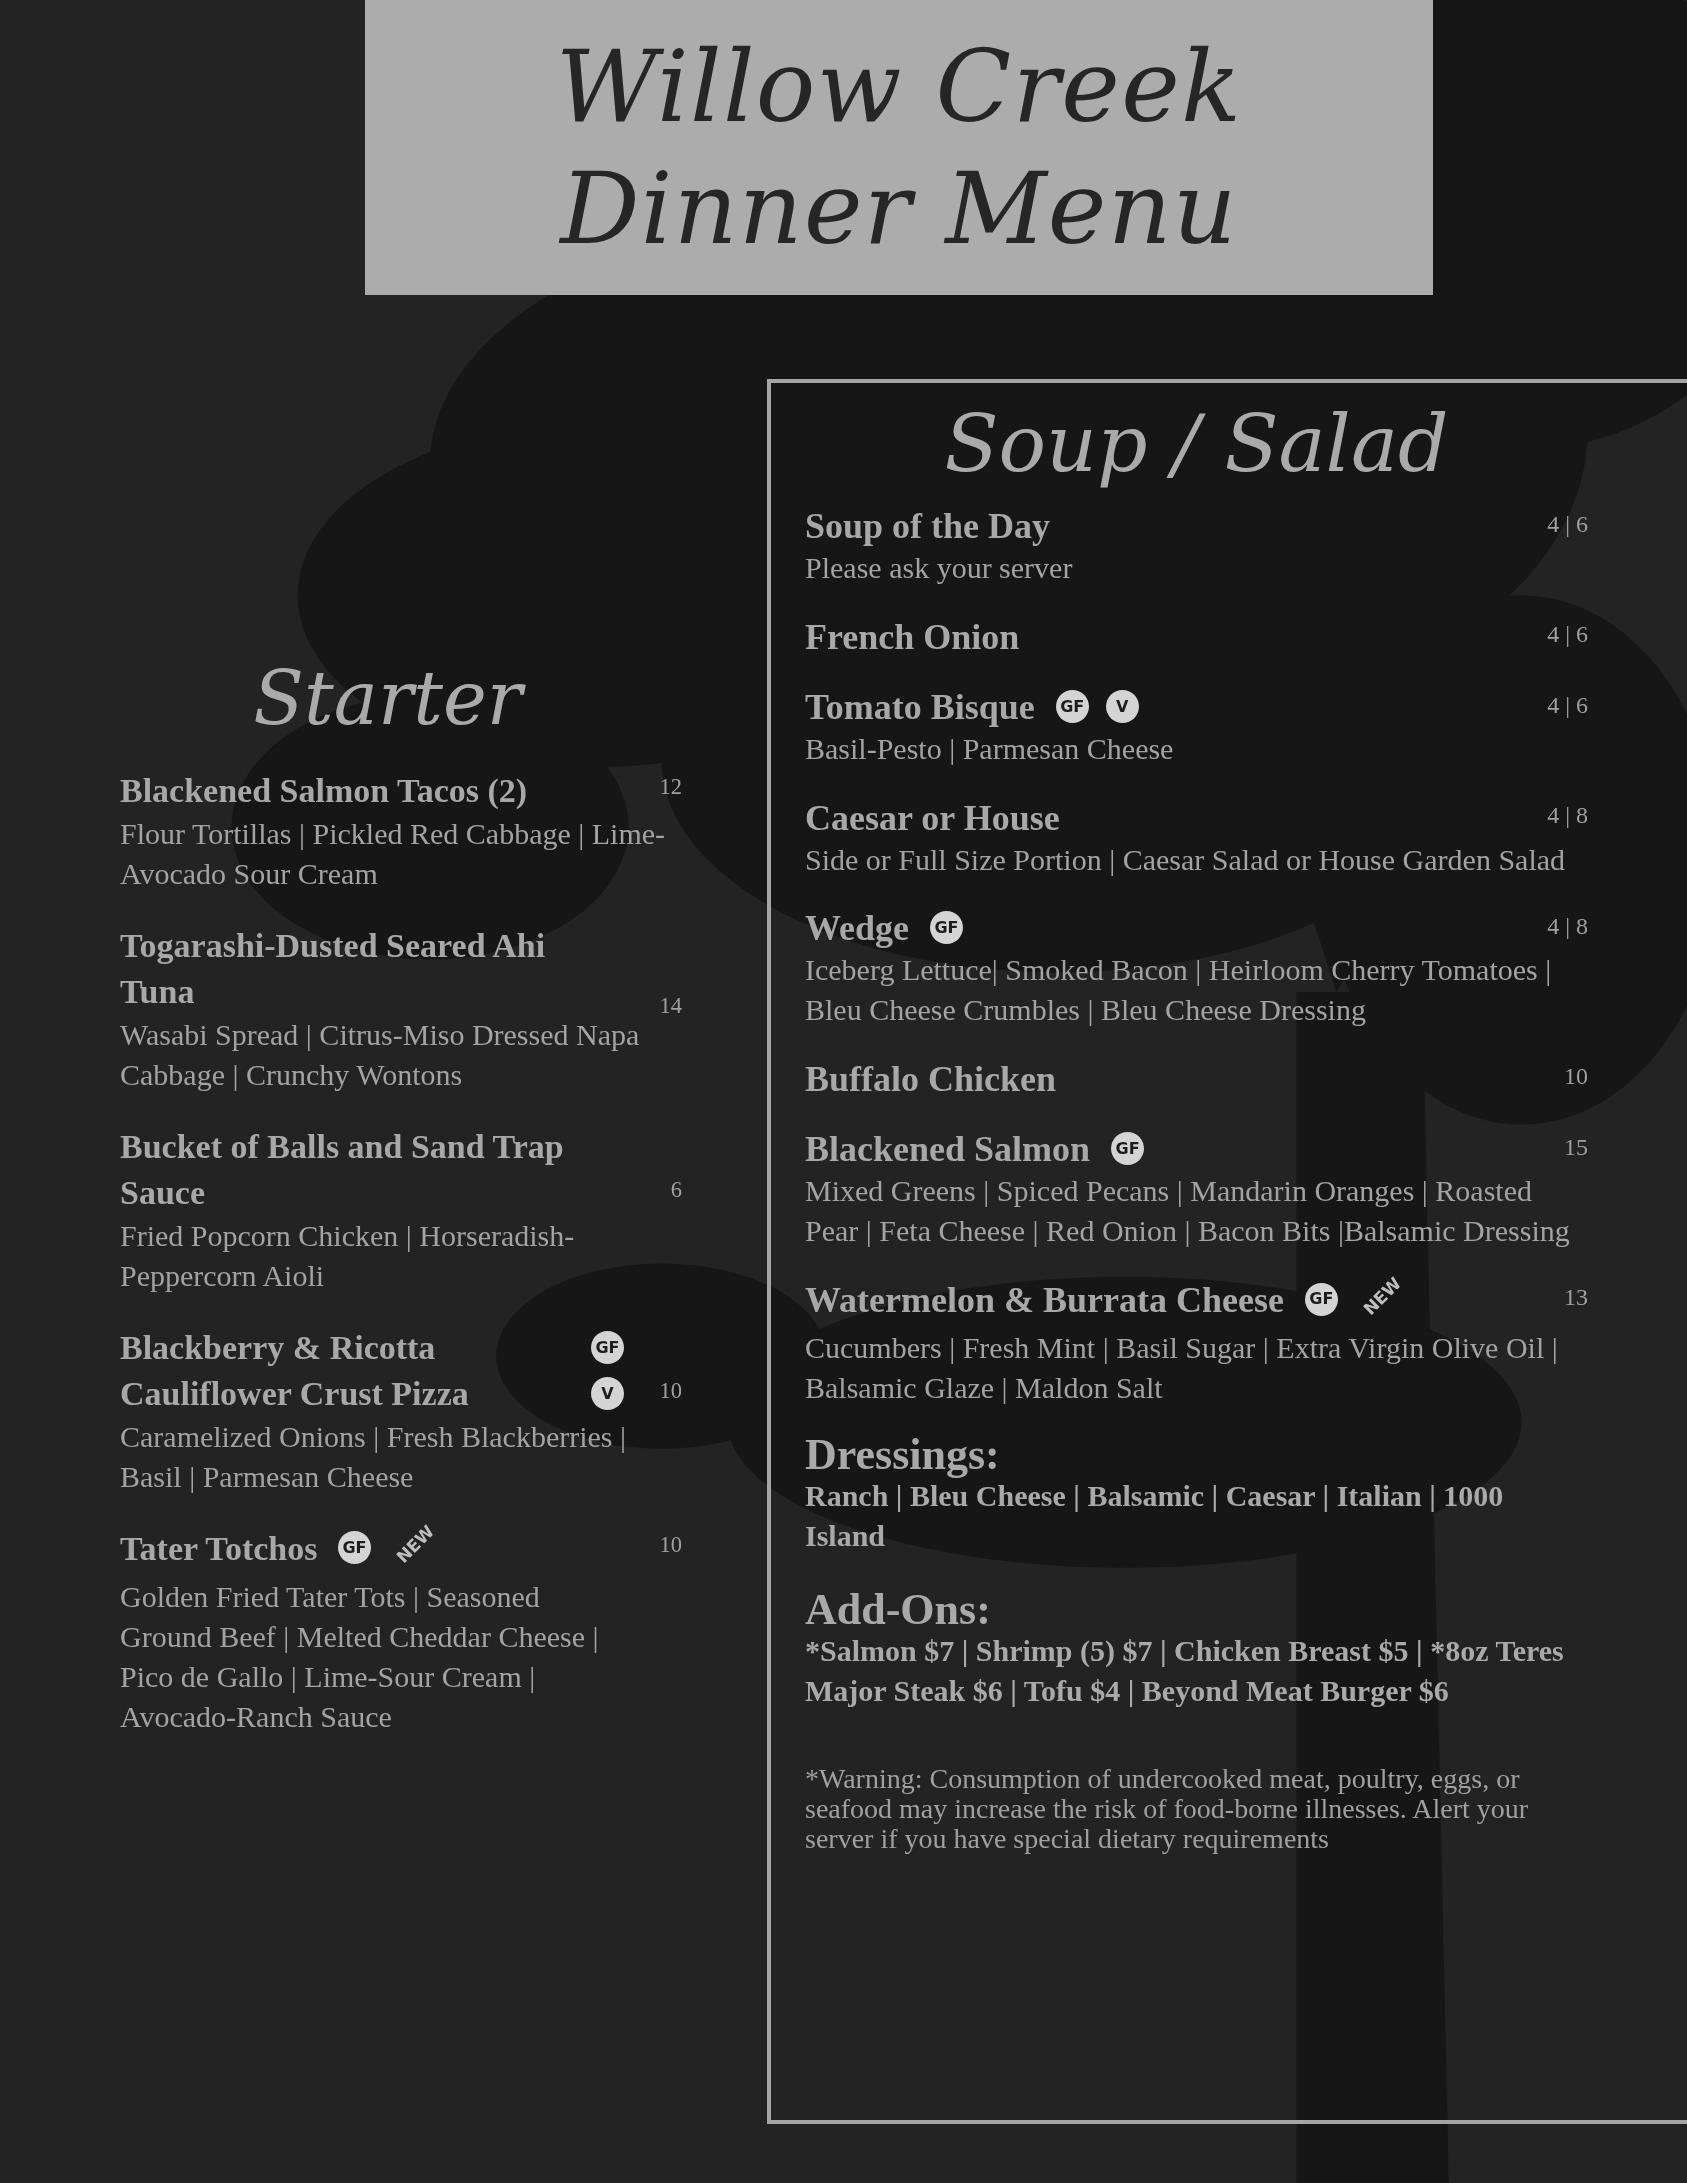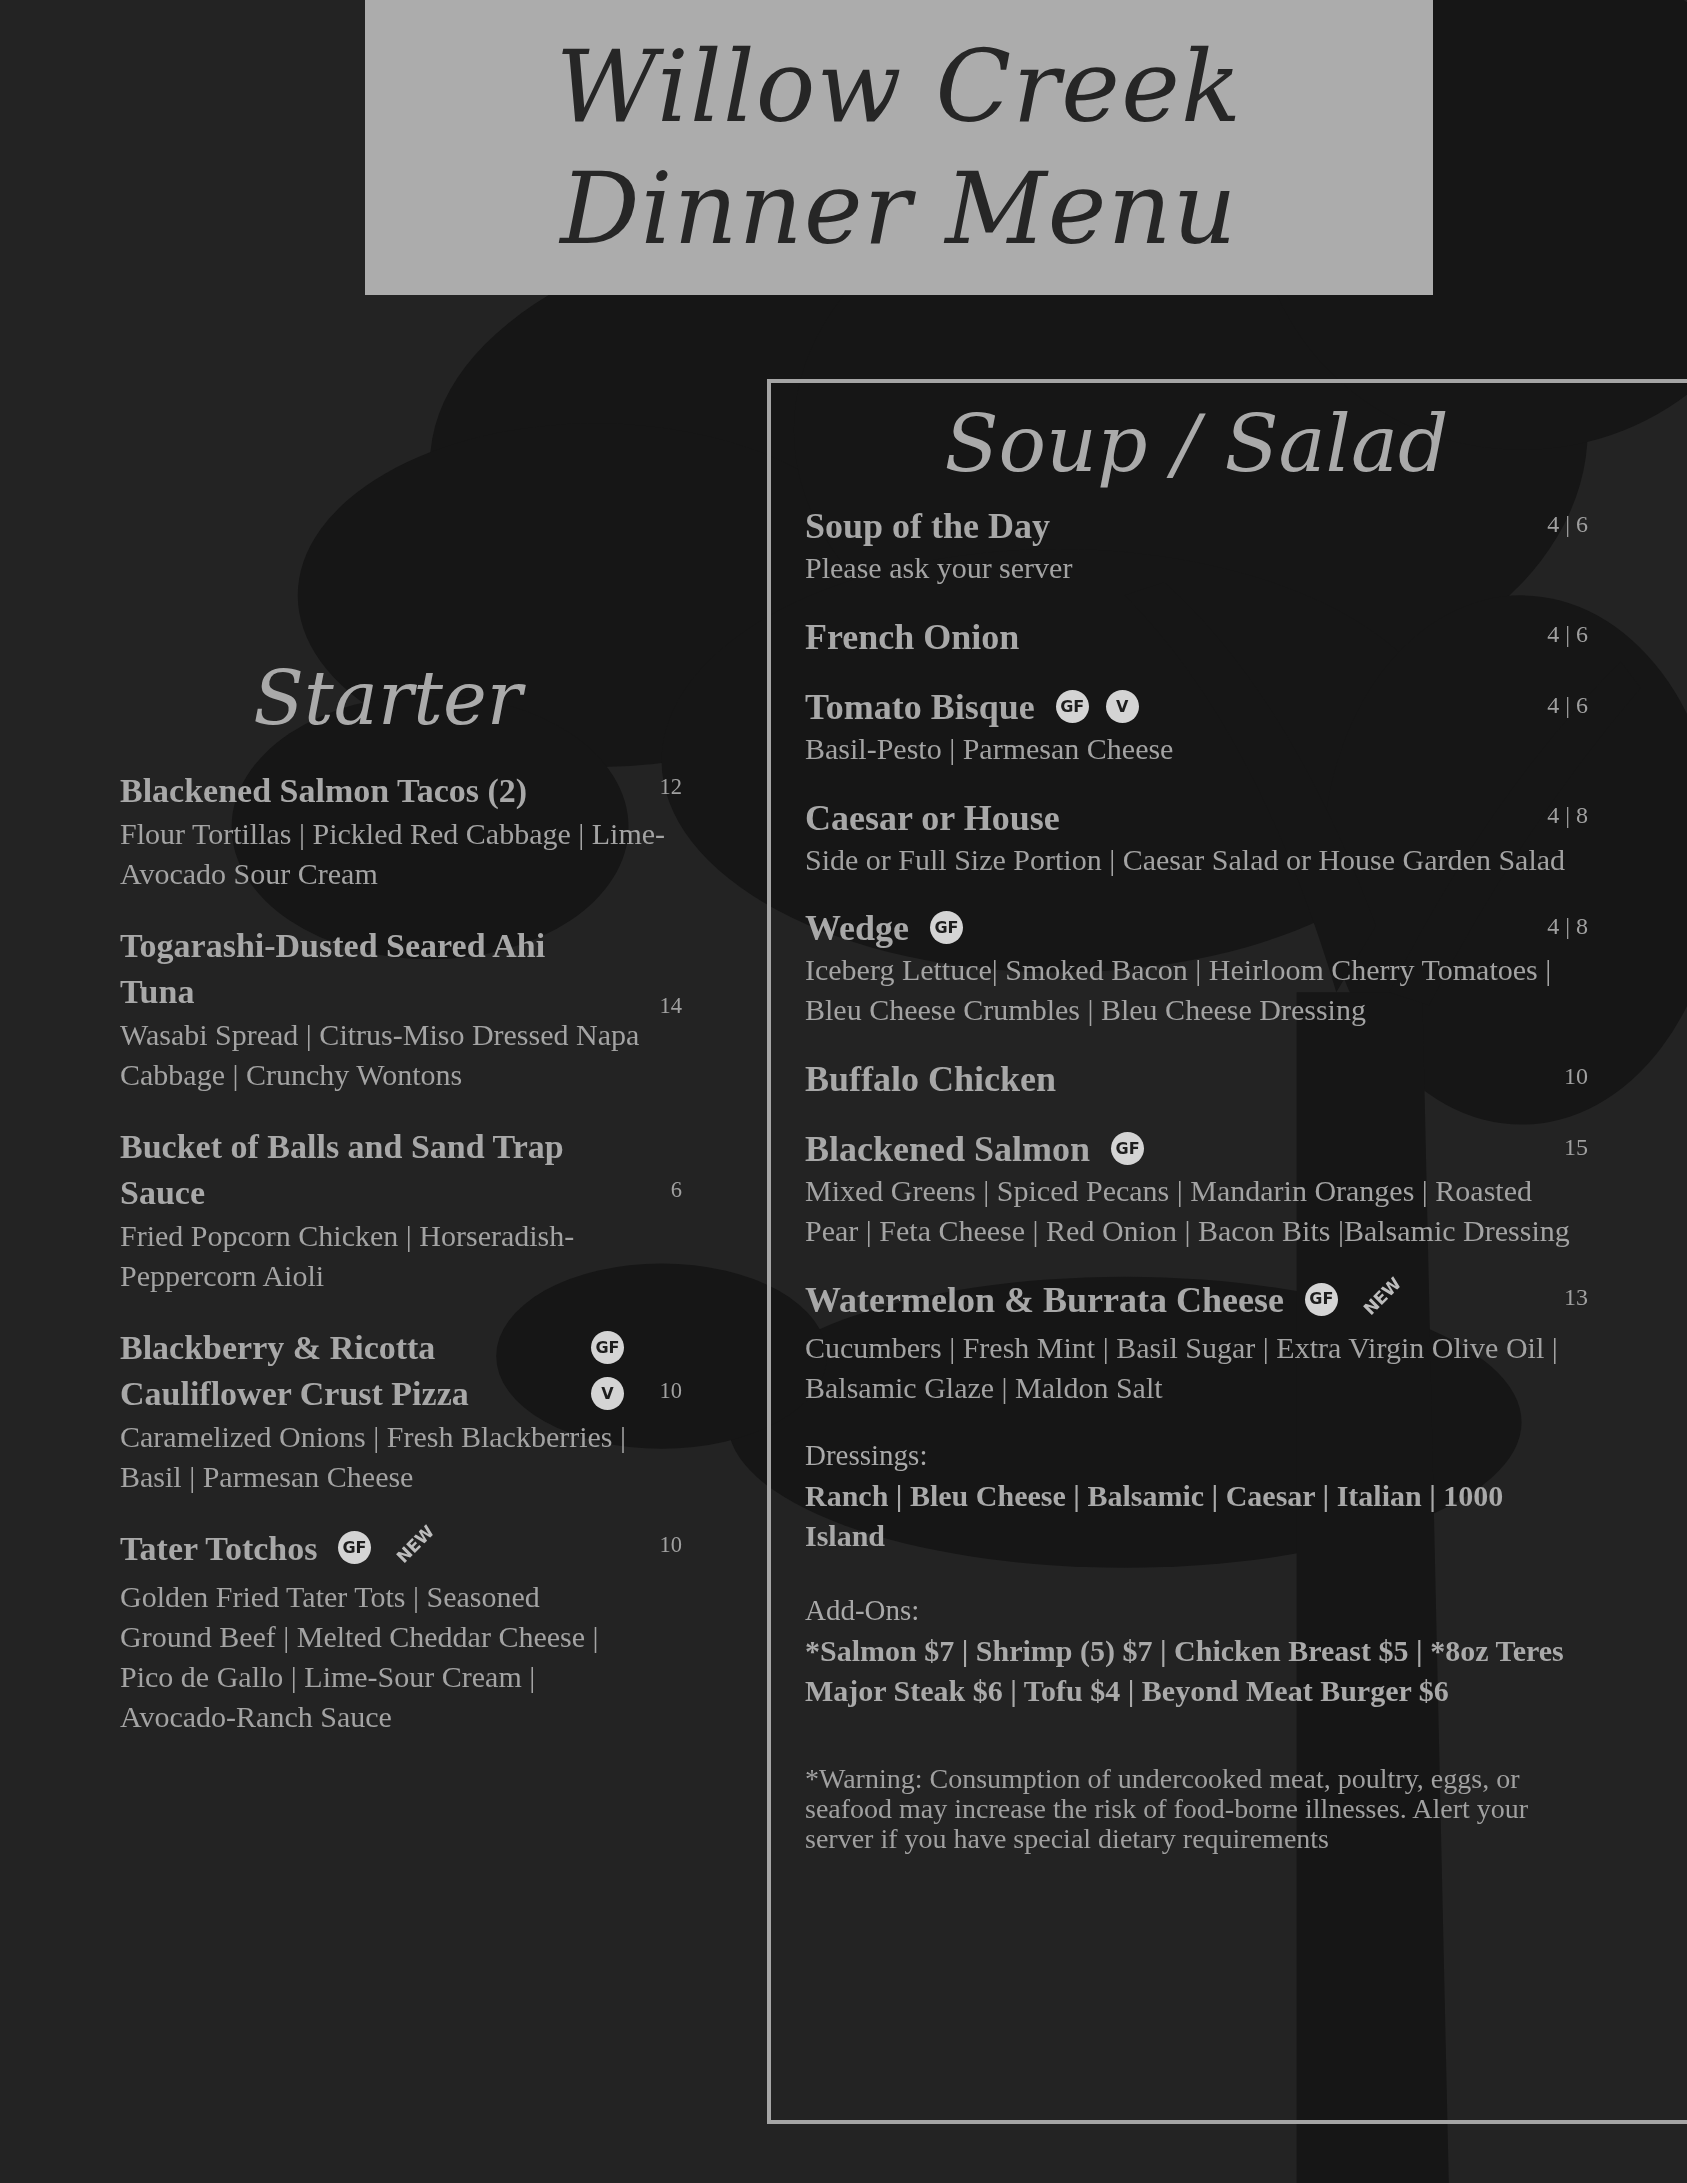--- a/index.html
+++ b/index.html
@@ -24,21 +24,21 @@
   .new-tag{display:inline-block;font-family:"DejaVu Sans",sans-serif;font-size:17px;color:#bdbdbd;
        transform:rotate(-45deg);margin-left:13.2px;position:relative;top:-9.3px;}
   .soup-box{position:absolute;left:767px;top:379px;width:936px;height:1745px;border:4.6px solid #a5a5a5;
        box-sizing:border-box;z-index:2;}
   .soup-inner{position:absolute;left:34px;top:13.2px;width:783px;}
   .soup-inner .section-title{font-size:79px;line-height:96px;margin-bottom:12px;}
   .soup-inner .item{margin-bottom:26.5px;}
   .soup-inner .item-name{font-size:36px;line-height:44px;}
   .soup-inner .item-desc{font-size:30px;line-height:40px;}
   .soup-inner .price{font-size:24px;top:6.6px;text-align:right;}
-  .extras-head{font-weight:normal;font-size:29px;line-height:42px;margin-top:4px;}
+  .extras-head{font-weight:bold;font-size:44px;line-height:42px;margin-top:4px;}
   .extras-body{font-weight:bold;font-size:30px;line-height:40px;margin-bottom:33px;}
   .warning{font-size:28px;line-height:30px;color:#a0a0a0;margin-top:53px;}
 </style>
 </head>
 <body>
 
 <svg class="bg-tree" viewBox="0 0 2550 3300" xmlns="http://www.w3.org/2000/svg">
   <g fill="#161616">
     <ellipse cx="1350" cy="700" rx="700" ry="380"></ellipse>
     <ellipse cx="900" cy="900" rx="450" ry="260"></ellipse>

